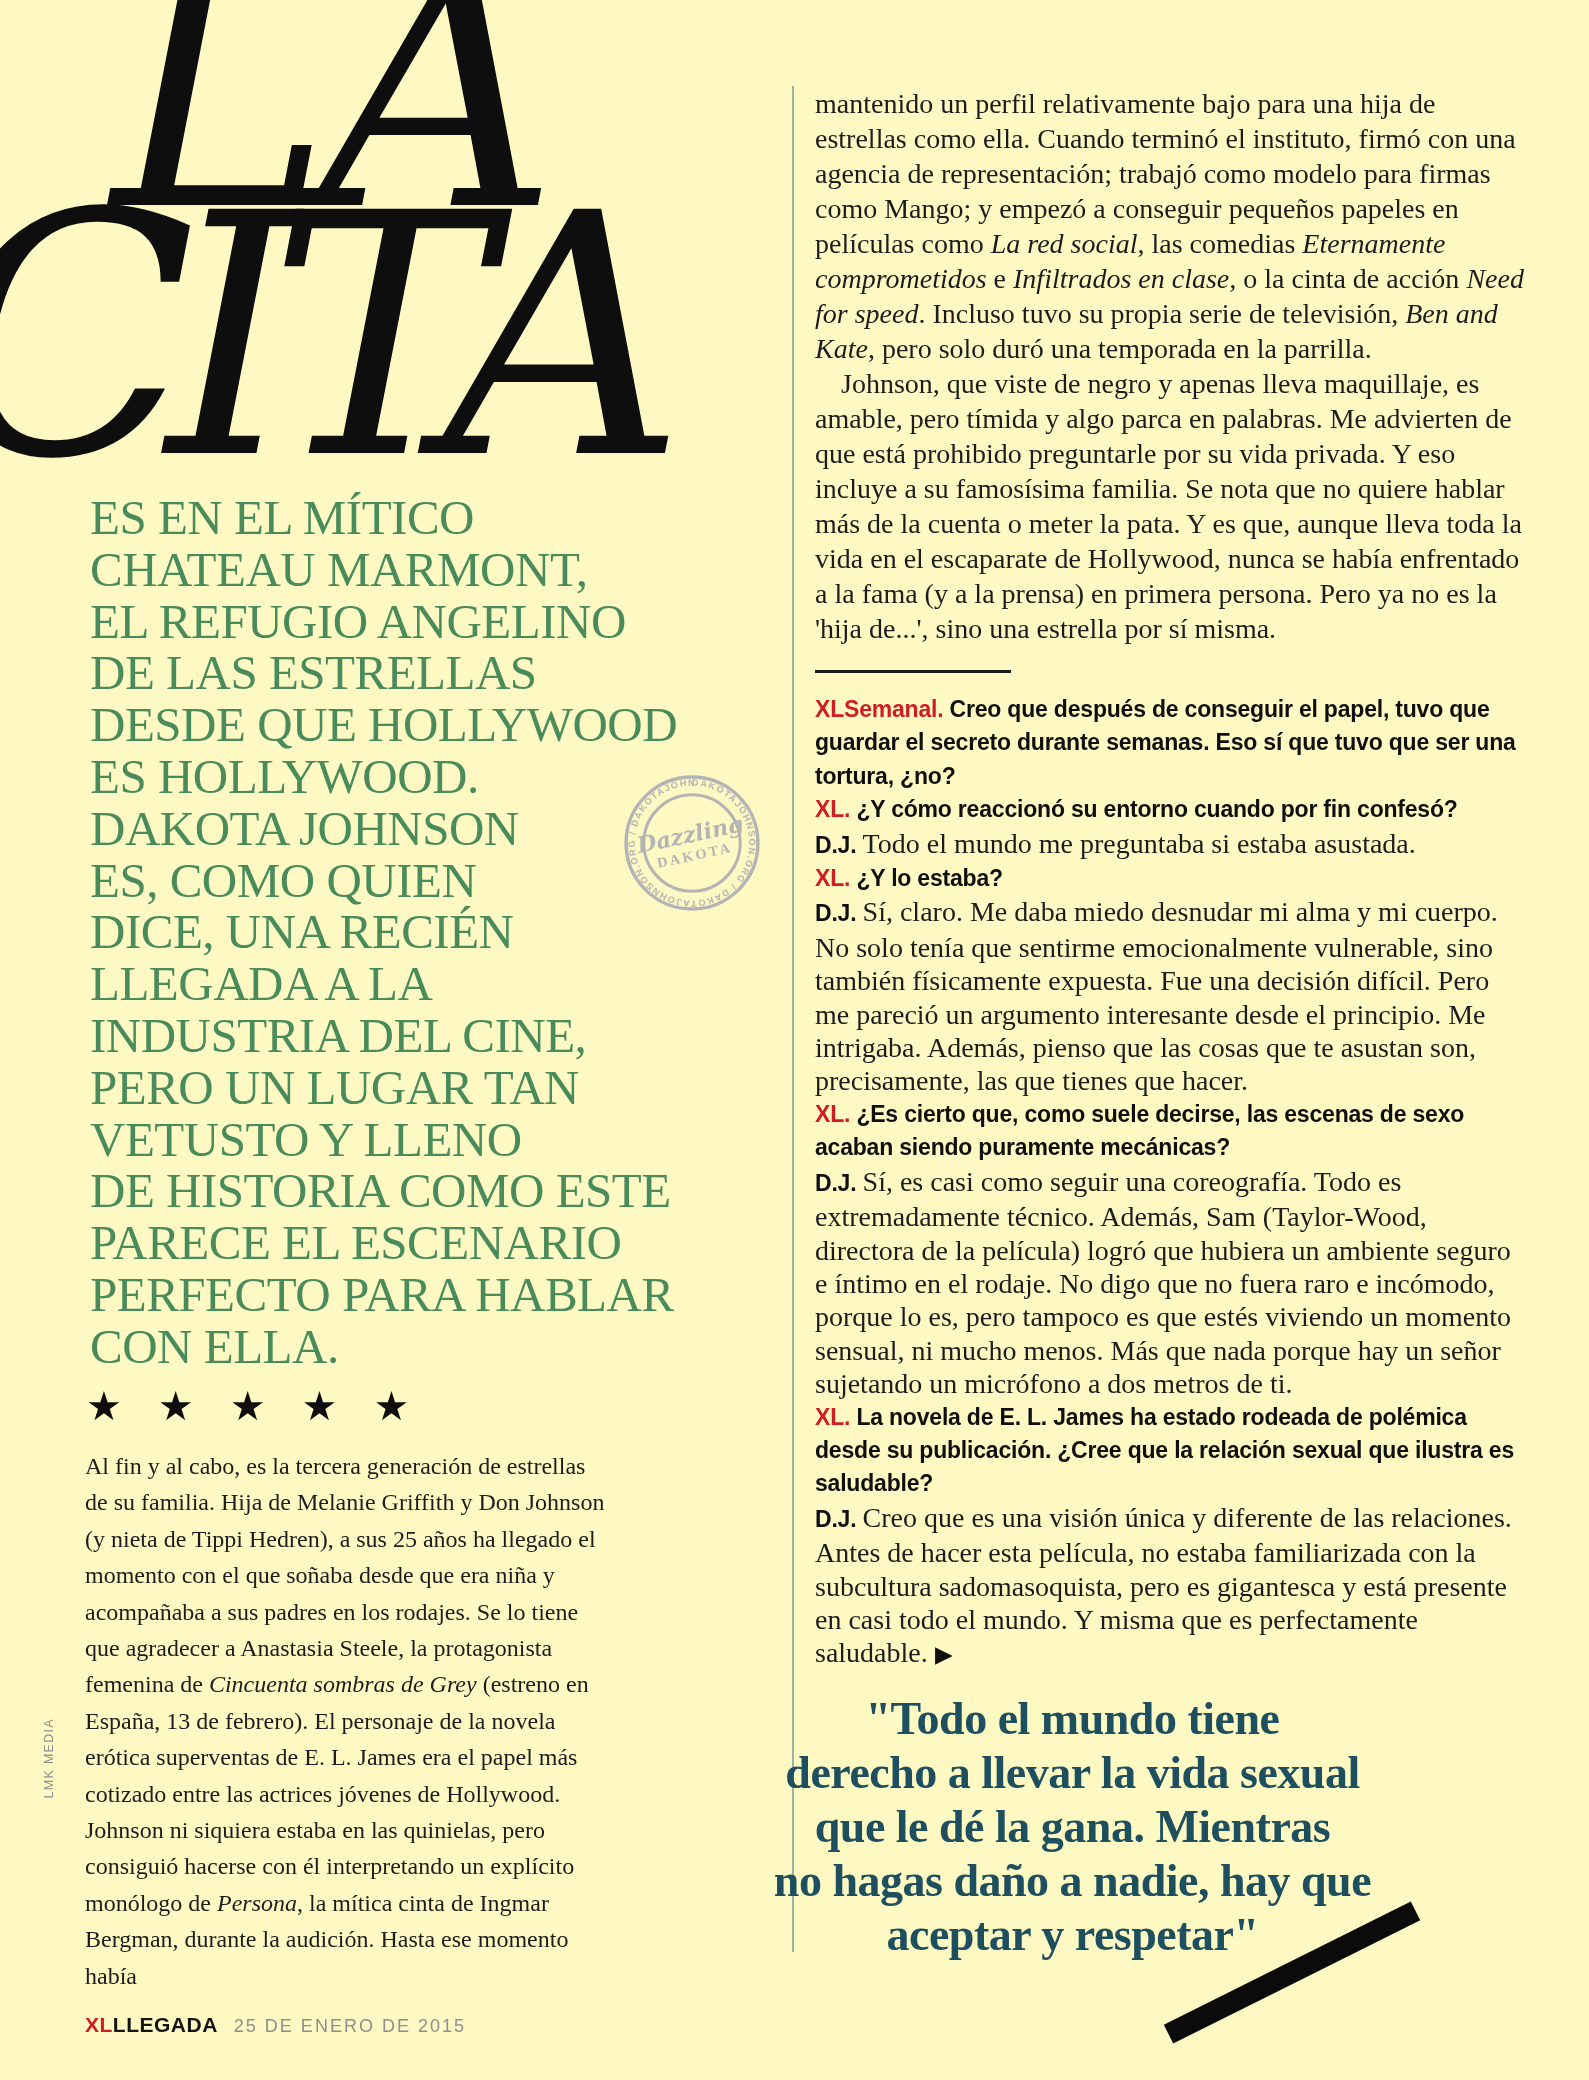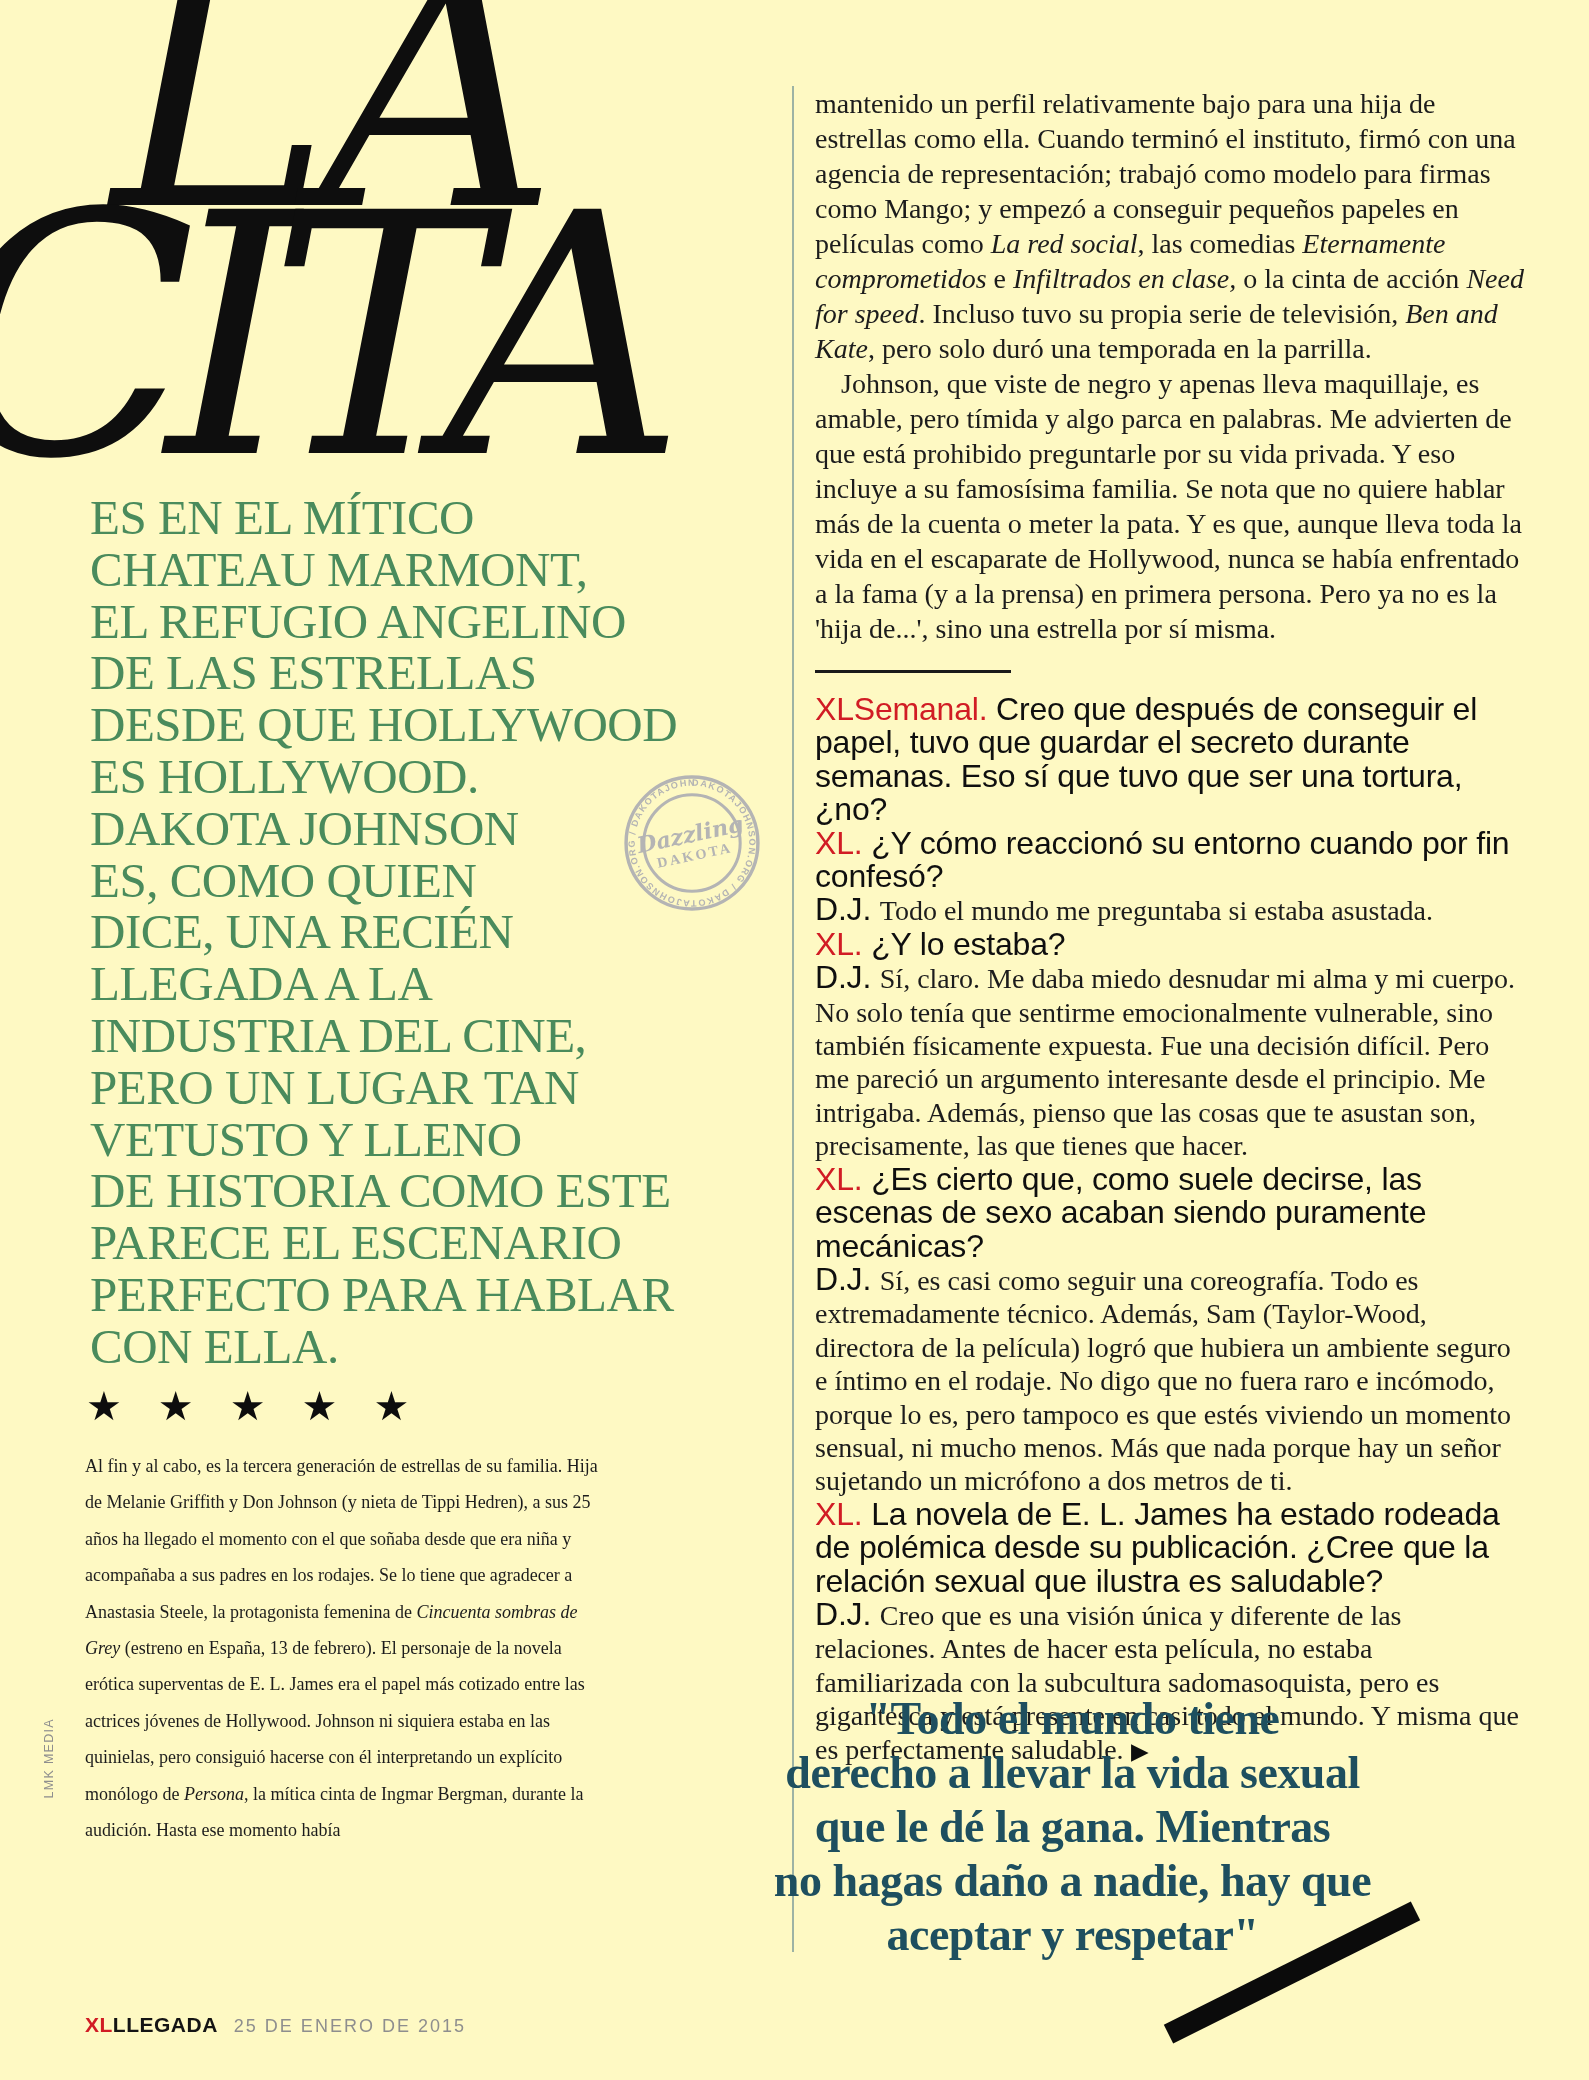--- a/index.html
+++ b/index.html
@@ -29,37 +29,37 @@
     color:var(--green); white-space:pre-line;
   }
 
   
   .stars { position:absolute; left:86px; top:1386px; display:flex; gap:36px;
            font-size:40px; line-height:1; color:#0d0d0d;
            font-family:"DejaVu Sans", sans-serif; }
 
   
   .left-body { position:absolute; left:85px; top:1448px; width:528px;
-               font-size:18px; line-height:36.4px; color:#1c1c1c; }
+               font-size:24px; line-height:36.4px; color:#1c1c1c; }
   .left-body p, .right-col p { margin:0; }
 
   
   .stamp { position:absolute; left:621px; top:772px; width:142px; height:142px; }
   .stamp svg { width:100%; height:100%; }
 
   
   .right-col { position:absolute; left:815px; top:86px; width:712px; color:#1c1c1c; }
   .body-para { font-size:28px; line-height:35px; }
   .para-indent { text-indent:26px; }
   .rule { width:196px; border:0; border-top:3px solid #1a1a1a; margin:24px 0 20px 0; }
 
   .qa-item { font-size:28px; line-height:33.4px; }
   .qa-q, .qa-label {
-    font-family:"Liberation Sans", sans-serif; font-weight:400;
-    font-size:32px; letter-spacing:-0.2px; color:#0f0f0f;
+    font-family:"Liberation Sans", sans-serif; font-weight:700;
+    font-size:23px; letter-spacing:-0.2px; color:#0f0f0f;
   }
   .label-red { color:var(--red); }
   .label-black { color:#0f0f0f; }
   .continue-arrow { font-family:"DejaVu Sans", sans-serif; font-size:23px; color:#0d0d0d; }
 
   
   .pullquote {
     position:absolute; left:615px; top:1692px; width:915px; margin:0;
     text-align:center; font-weight:700; font-size:46px; line-height:54px;
     letter-spacing:-0.5px; color:var(--teal); white-space:pre-line;

